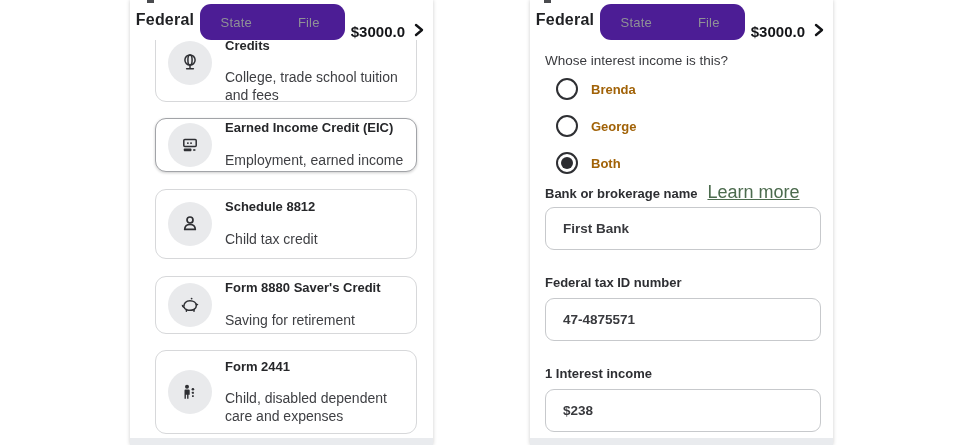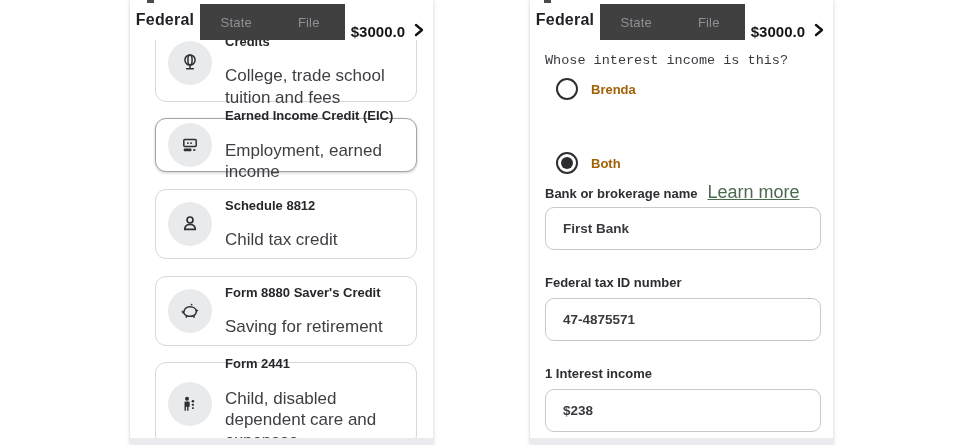--- a/index.html
+++ b/index.html
@@ -17,22 +17,22 @@
   
   .tabbar{
     position:absolute;top:0;left:0;right:0;height:40px;background:#fff;
     z-index:5;display:flex;align-items:stretch;
   }
   .tab-federal{
     width:70px;display:flex;align-items:center;justify-content:center;
     font-weight:bold;font-size:16px;color:#1f2023;letter-spacing:.2px;
   }
   .tab-gray{
-    width:145px;height:36px;align-self:flex-end;background:#404040;
-    border-radius:0;display:flex;
+    width:145px;height:36px;align-self:flex-end;background:#4c1d95;
+    border-radius:11px;display:flex;
   }
   .tab-gray .tab-inactive{
     flex:1;display:flex;align-items:center;justify-content:center;
     font-size:13px;color:#8f9196;letter-spacing:.2px;
   }
   .tab-amount{
     flex:1;display:flex;align-items:flex-end;justify-content:flex-end;
     padding-right:9px;gap:9px;font-weight:bold;font-size:15px;color:#141518;
   }
   .top-mark{position:absolute;top:0;width:7px;height:3px;background:#4a4b4f;z-index:6;}
@@ -41,33 +41,33 @@
   .cards{position:absolute;top:0;left:25px;width:262px;}
   .card{
     box-sizing:border-box;width:262px;background:#fff;
     border:1px solid #d7d8da;border-radius:11px;
     display:flex;align-items:center;padding:0 12px;
   }
   .card.selected{border:1px solid #a2a4a8;box-shadow:0 1px 3px rgba(0,0,0,.20);}
   .c1{height:78px;margin-top:24px;}
   .c2{height:54px;margin-top:16px;}
   .c3{height:70px;margin-top:17px;}
-  .c4{height:70px;margin-top:17px;}
+  .c4{height:58px;margin-top:17px;}
   .c5{height:84px;margin-top:16px;}
   .icon-circle{
     width:44px;height:44px;border-radius:50%;background:#e9eaec;flex:0 0 44px;
     display:flex;align-items:center;justify-content:center;margin-right:13px;
   }
   .icon-circle svg{display:block;}
   .card-text{width:182px;}
   .card-title{font-size:13px;font-weight:bold;line-height:1.2;color:#26272a;}
-  .card-sub{font-size:17px;line-height:1.25;color:#3e3f43;margin-top:16px;}
+  .card-sub{font-size:14px;line-height:1.25;color:#3e3f43;margin-top:16px;}
 
   
-  .q{position:absolute;top:53px;left:15px;font-size:13.5px;color:#393a3e;font-family:Liberation Mono, monospace;}
+  .q{position:absolute;top:53px;left:15px;font-size:13.5px;color:#393a3e;}
   .radio-row{position:absolute;left:26px;display:flex;align-items:center;gap:13px;}
   .radio{
     box-sizing:content-box;width:18px;height:18px;border:2px solid #2e2f33;
     border-radius:50%;background:#fff;flex:0 0 18px;
   }
   .radio.selected::after{
     content:'';display:block;width:12px;height:12px;margin:3px;
     background:#2b2c30;border-radius:50%;
   }
   .radio-label{font-size:13px;font-weight:bold;color:#a16207;}
@@ -205,20 +205,24 @@
       </span>
     </div>
   </div>
 
   <div class="q">Whose interest income is this?</div>
 
   <div class="radio-row" style="top:78px">
     <div class="radio"></div>
     <div class="radio-label">Brenda</div>
   </div>
+  <div class="radio-row" style="top:115px">
+    <div class="radio"></div>
+    <div class="radio-label">George</div>
+  </div>
   <div class="radio-row" style="top:152px">
     <div class="radio selected"></div>
     <div class="radio-label">Both</div>
   </div>
 
   <div class="field-label" style="top:182px">
     <span>Bank or brokerage name</span><span class="learn-more">Learn more</span>
   </div>
   <input class="text-input" style="top: 207px;" type="text" value="First Bank">
 

